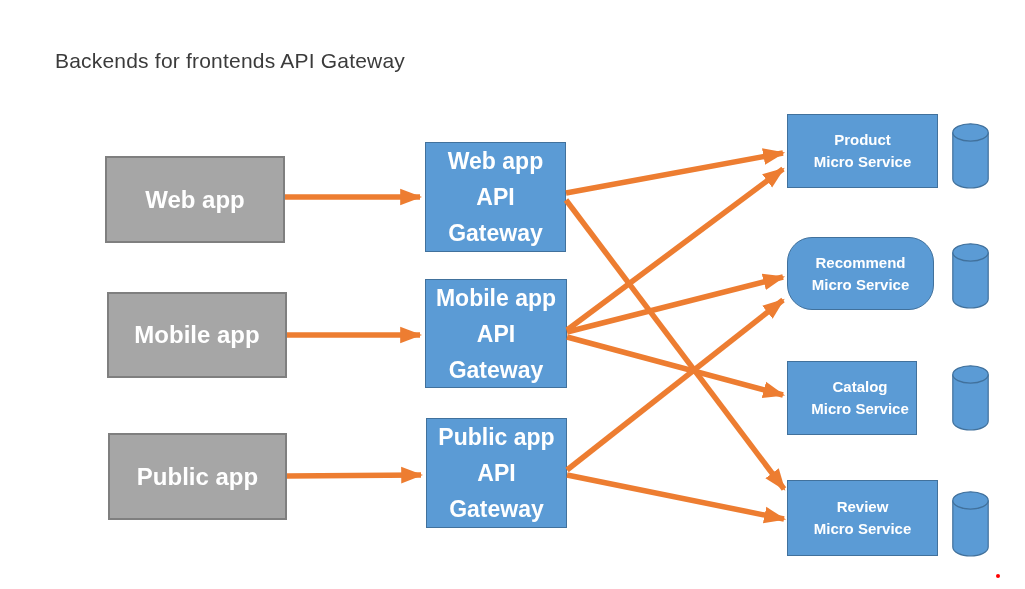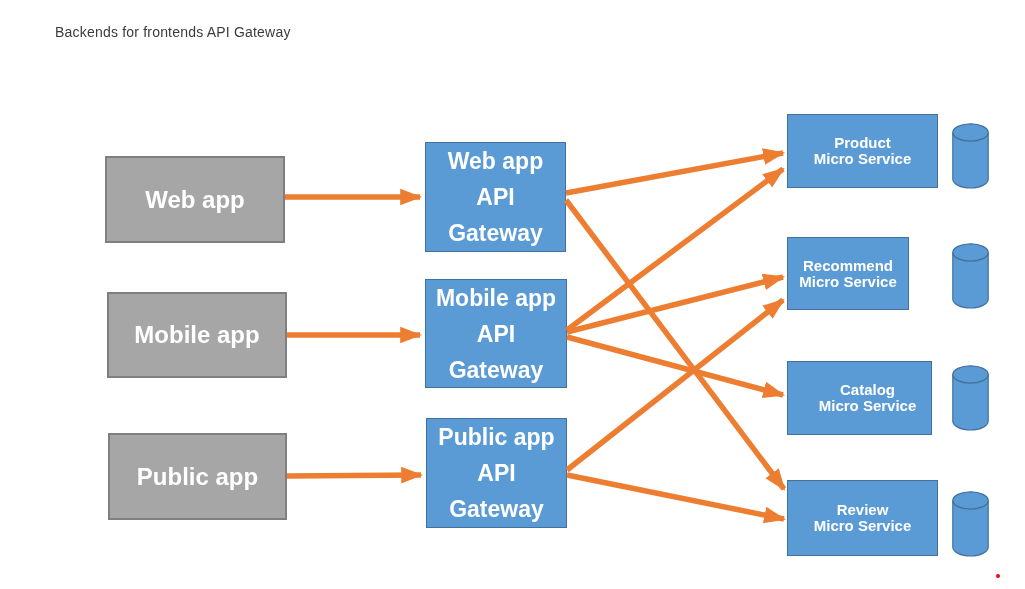--- a/index.html
+++ b/index.html
@@ -1,51 +1,51 @@
 <!DOCTYPE html>
 <html style="--box-blue: #5b9bd5; --box-blue-border: #41719c; --box-gray: #a6a6a6; --box-gray-border: #7f7f7f; --arrow-orange: #ed7d31; --title-text: #3b3b3b; --box-text: #ffffff; --red-dot: #ff0000;"><head>
 <meta charset="utf-8">
 <style>
   html,body{margin:0;padding:0;background:#ffffff;}
   .canvas{
     position:relative;width:1025px;height:589px;background:#ffffff;overflow:hidden;
     font-family:"Liberation Sans",sans-serif;
   }
   .title{
-    position:absolute;left:55px;top:24px;font-size:14px;font-weight:400;
+    position:absolute;left:55px;top:49px;font-size:21px;font-weight:400;
     color:var(--title-text,#3b3b3b);letter-spacing:0.2px;
   }
   .node{
     position:absolute;display:flex;align-items:center;justify-content:center;
     text-align:center;color:#ffffff;white-space:pre-line;box-sizing:border-box;z-index:1;font-weight:bold;
   }
   .client{
     background:var(--box-gray,#a6a6a6);
     border:2px solid var(--box-gray-border,#7f7f7f);
     font-size:24px;line-height:30px;
   }
   .gateway{
     background:var(--box-blue,#5b9bd5);
     border:1.5px solid var(--box-blue-border,#41719c);
     font-size:23px;line-height:36px;
   }
   .service{
     background:var(--box-blue,#5b9bd5);
     border:1.5px solid var(--box-blue-border,#41719c);
-    font-size:15px;font-weight:700;line-height:16px;
+    font-size:15px;font-weight:700;line-height:22px;
   }
   #web-app{left:105px;top:156px;width:180px;height:87px;}
   #mobile-app{left:107px;top:292px;width:180px;height:86px;}
   #public-app{left:108px;top:433px;width:179px;height:87px;}
   #web-gw{left:425px;top:142px;width:141px;height:110px;}
   #mobile-gw{left:425px;top:279px;width:142px;height:109px;}
   #public-gw{left:426px;top:418px;width:141px;height:110px;}
   #product-ms{left:787px;top:114px;width:151px;height:74px;}
-  #recommend-ms{left:787px;top:237px;width:122px;height:73px;}
-  #catalog-ms{left:787px;top:361px;width:145px;height:74px;padding-left:16px;}
+  #recommend-ms{left:787px;top:237px;width:147px;height:73px;border-radius:25px;}
+  #catalog-ms{left:787px;top:361px;width:130px;height:74px;padding-left:16px;}
   #review-ms{left:787px;top:480px;width:151px;height:76px;}
   .cylinder{position:absolute;width:37px;height:68px;z-index:1;}
   #cyl-product{left:952px;top:122px;}
   #cyl-recommend{left:952px;top:242px;}
   #cyl-catalog{left:952px;top:364px;}
   #cyl-review{left:952px;top:490px;}
   #arrow-layer{position:absolute;left:0;top:0;width:1025px;height:589px;z-index:2;pointer-events:none;}
   .arrow{stroke:var(--arrow-orange,#ed7d31);stroke-width:5.5;fill:none;}
   .red-dot{position:absolute;left:996px;top:574px;width:4px;height:4px;border-radius:50%;
     background:var(--red-dot,#ff0000);z-index:3;}

